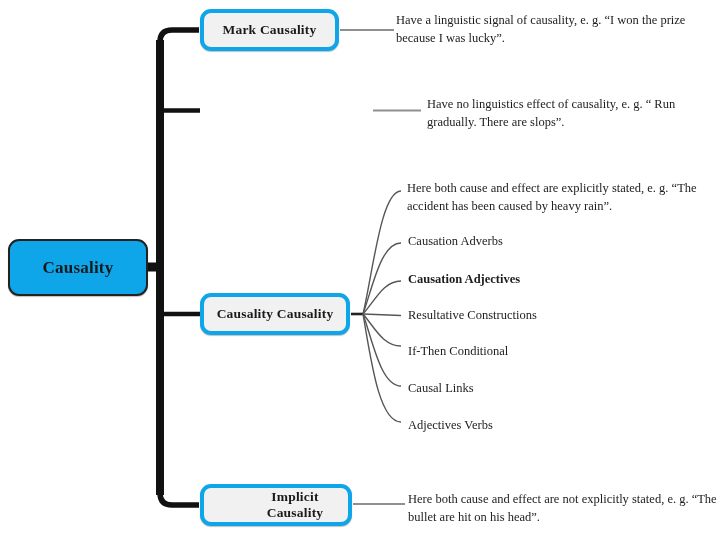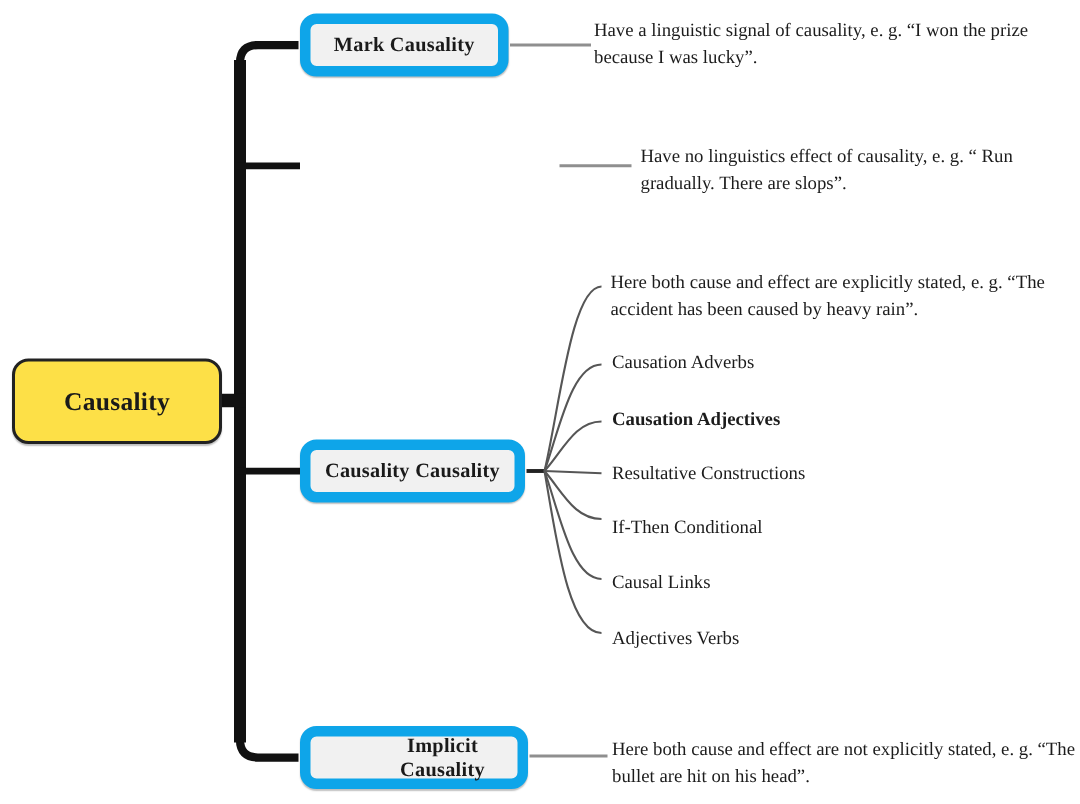--- a/index.html
+++ b/index.html
@@ -19,35 +19,35 @@
     position: absolute;
     left: 0;
     top: 0;
     width: 720px;
     height: 536px;
   }
   .node {
     position: absolute;
     box-sizing: border-box;
     background: #f1f1f1;
-    border: 7px solid #0ea5e9;
+    border: 4px solid #0ea5e9;
     border-radius: 11px;
     display: flex;
     align-items: center;
     justify-content: center;
     font-weight: bold;
     font-size: 13.5px;
     color: #1a1a1a;
     letter-spacing: 0.2px;
     text-align: center;
     box-shadow: 0 1px 1px rgba(0,0,0,0.25);
   }
   .root-node {
     left: 8px; top: 239px; width: 140px; height: 57px;
-    background: #fde047;
+    background: #0ea5e9;
     border-color: #222222;
     border-width: 2.5px;
     font-size: 17px;
   }
   .node-mark      { left: 200px; top: 9px;   width: 139px; height: 42px; }
   .node-unmarked  { left: 200px; top: 89px;  width: 172px; height: 43px; }
   .node-explicit  { left: 200px; top: 293px; width: 150px; height: 42px; }
   .node-implicit  { left: 200px; top: 484px; width: 152px; height: 42px; padding-left: 38px; }
   .desc {
     position: absolute;

